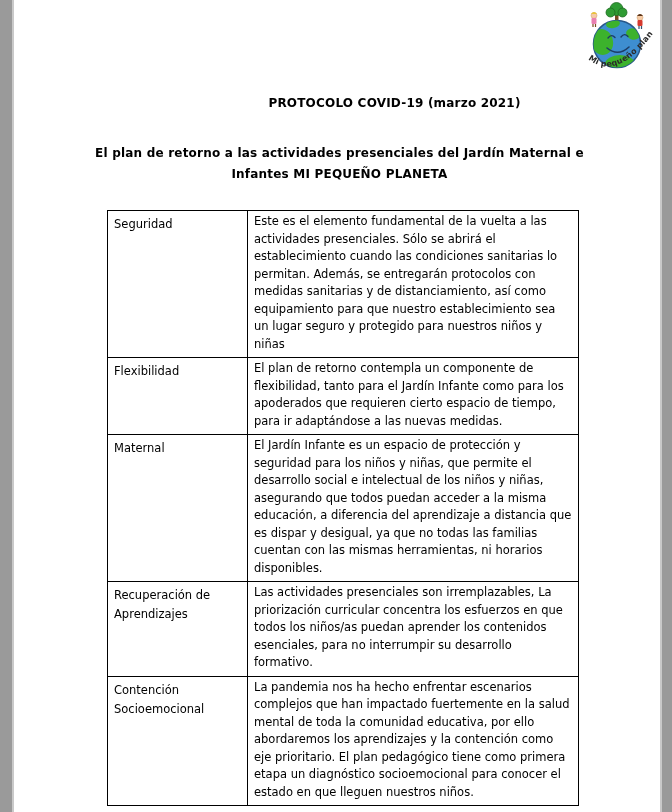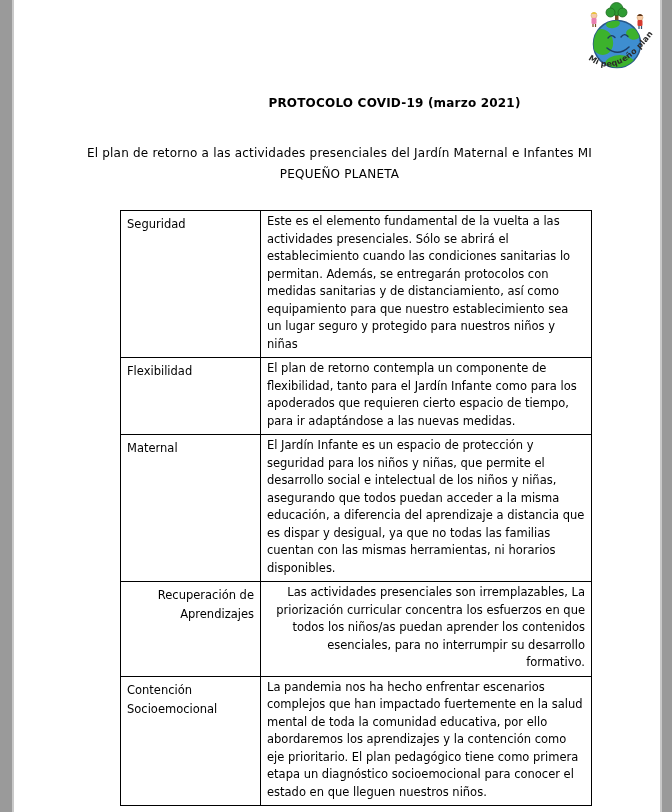--- a/index.html
+++ b/index.html
@@ -19,38 +19,38 @@
   .logo{position:absolute;top:2px;left:558px;width:100px;height:84px;}
   .doc-title{
     position:absolute;top:96px;left:0;width:100%;
     box-sizing:border-box;padding-left:116px;
     text-align:center;font-weight:bold;font-size:12px;line-height:15px;
     letter-spacing:0.2px;
   }
   .doc-subtitle{
     position:absolute;top:143px;left:6px;right:0;margin:0 auto;
     max-width:545px;
-    text-align:center;font-weight:normal;font-size:12px;line-height:21px;
+    text-align:center;font-weight:bold;font-size:12px;line-height:21px;
     letter-spacing:0.2px;
   }
   .doc-table{
-    position:absolute;left:108px;top:210px;width:471px;
+    position:absolute;left:95px;top:210px;width:471px;
     border-collapse:collapse;table-layout:fixed;
     font-size:11.5px;line-height:17.5px;
   }
   .doc-table td{
     border:1px solid #000;
     vertical-align:top;
     padding:2px 6px 4px 6px;
   }
   .doc-table col.c1{width:140px;}
   .doc-table col.c2{width:331px;}
   .doc-table td.label{line-height:19px;padding-top:4px;}
   tr.r1{height:144px;} tr.r2{height:75px;margin-top:8px;} tr.r3{height:146px;}
-  tr.r4{height:92px;text-align:right;}  tr.r5{height:124px;}
+  tr.r4{height:92px;}  tr.r5{height:124px;}
 </style>
 </head>
 <body>
 
 <div class="page">
 
   <svg class="logo" viewBox="0 0 100 84" xmlns="http://www.w3.org/2000/svg">
     <defs>
       <clipPath id="globeClip">
           <circle cx="47" cy="42" r="23.5"></circle>

